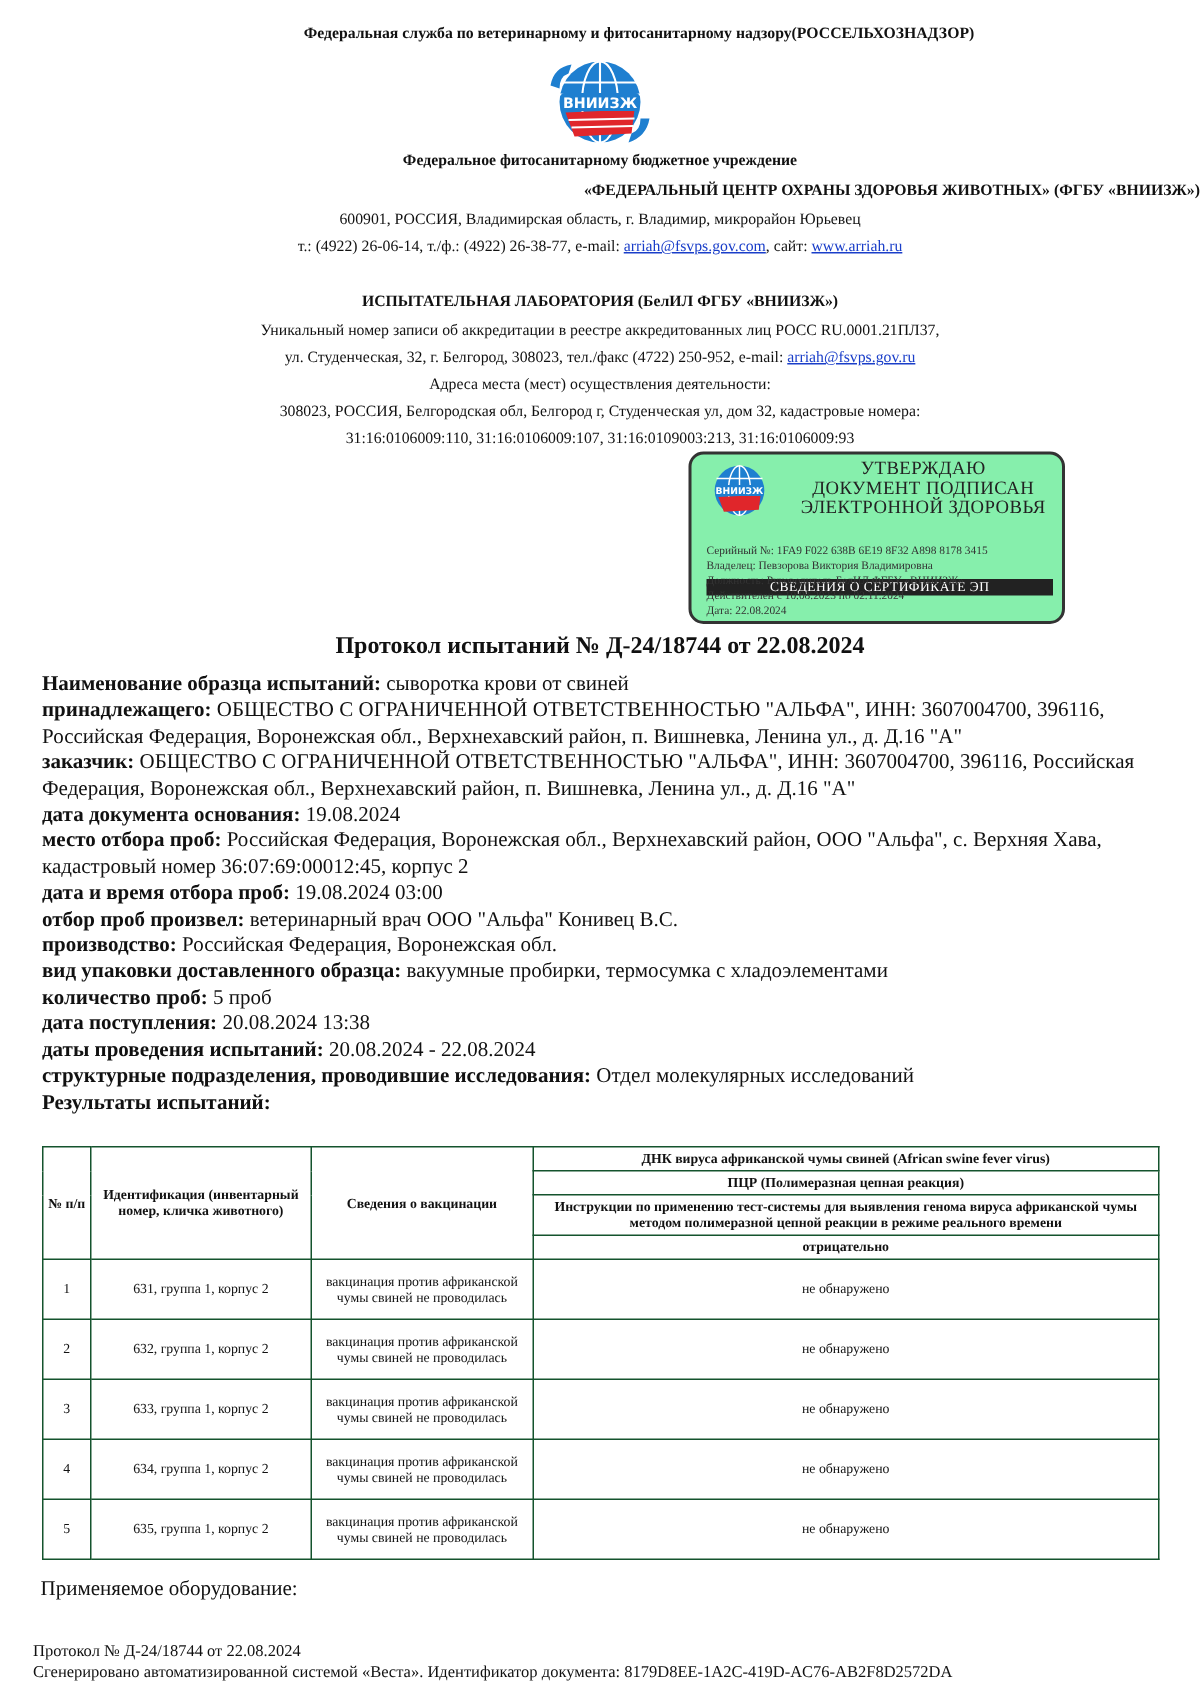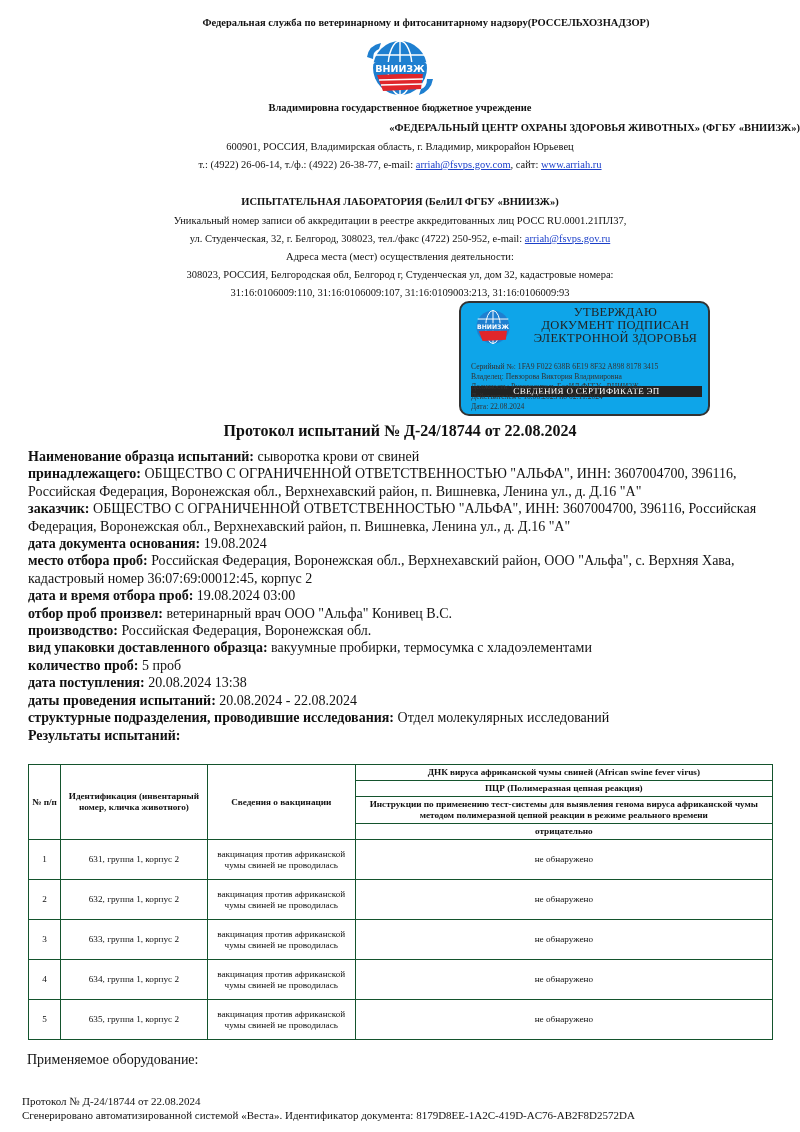--- a/index.html
+++ b/index.html
@@ -7,21 +7,21 @@
          font-family:"Liberation Serif", "DejaVu Serif", serif; color:#111; }
   .abs { position:absolute; }
   .center { left:0; width:800px; text-align:center; }
   .hdr-small { font-size:10.5px; line-height:13px; }
   .bold { font-weight:bold; }
   a.lnk { color:#1a3ec9; text-decoration:underline; }
   
   .logo { position:absolute; }
   
   .stamp { position:absolute; left:459px; top:301px; width:251px; height:115px;
-           border:2px solid #333; border-radius:10px; background:#0ea5e9; box-sizing:border-box; }
+           border:2px solid #333; border-radius:10px; background:#86efac; box-sizing:border-box; }
   .stamp-title { position:absolute; left:62px; width:185px; top:3px; text-align:center;
                  font-size:12.5px; line-height:13px; color:#222; letter-spacing:0.3px; }
   .stamp-bar { position:absolute; left:10px; right:6px; top:46px; height:11px; background:#222;
                color:#fff; font-size:9px; line-height:11px; text-align:center; letter-spacing:0.3px;margin-top:37px; }
   .stamp-info { position:absolute; left:10px; top:59px; font-size:7.6px; line-height:10px; color:#333; white-space:nowrap; }
   
   .title { font-weight:bold; font-size:16px; top:422px; }
   .fields { position:absolute; left:28px; top:448px; width:760px; font-size:14px; line-height:17.4px; }
   .fields .lbl { font-weight:bold; }
   
@@ -52,21 +52,21 @@
   <g stroke="#fff" stroke-width="1.3">
       <line x1="14" y1="43" x2="58" y2="42"></line>
       <line x1="16" y1="48" x2="57" y2="47"></line>
     </g>
   <path d="M2 20 Q4 8 16 6 L14 12 Q8 14 8 22 Z" fill="#1e7fd0"></path>
   <path d="M68 42 Q66 54 54 58 L56 52 Q62 50 62 42 Z" fill="#1e7fd0"></path>
   <rect x="9" y="25" width="52" height="12" rx="2" fill="#1e7fd0"></rect>
   <text x="35" y="35" text-anchor="middle" font-family="DejaVu Sans, sans-serif" font-size="9.5" font-weight="bold" fill="#fff">ВНИИЗЖ</text>
 </svg>
 
-<div class="abs center hdr-small bold" style="top:101px;">Владимировна государственное бюджетное учреждение</div>
+<div class="abs center hdr-small bold" style="top:101px;">Федеральное фитосанитарному бюджетное учреждение</div>
 <div class="abs center hdr-small bold" style="top:121px;text-align:right;">«ФЕДЕРАЛЬНЫЙ ЦЕНТР ОХРАНЫ ЗДОРОВЬЯ ЖИВОТНЫХ» (ФГБУ «ВНИИЗЖ»)</div>
 <div class="abs center hdr-small" style="top:140px;">600901, РОССИЯ, Владимирская область, г. Владимир, микрорайон Юрьевец</div>
 <div class="abs center hdr-small" style="top:158px;">
   <span>т.: (4922) 26-06-14, т./ф.: (4922) 26-38-77, e-mail: </span><a class="lnk">arriah@fsvps.gov.com</a><span>, сайт: </span><a class="lnk">www.arriah.ru</a>
 </div>
 
 <div class="abs center hdr-small bold" style="top:195px;">ИСПЫТАТЕЛЬНАЯ ЛАБОРАТОРИЯ (БелИЛ ФГБУ «ВНИИЗЖ»)</div>
 <div class="abs center hdr-small" style="top:214px;">Уникальный номер записи об аккредитации в реестре аккредитованных лиц РОСС RU.0001.21ПЛ37,</div>
 <div class="abs center hdr-small" style="top:232px;">
   <span>ул. Студенческая, 32, г. Белгород, 308023, тел./факс (4722) 250-952, e-mail: </span><a class="lnk">arriah@fsvps.gov.ru</a>

